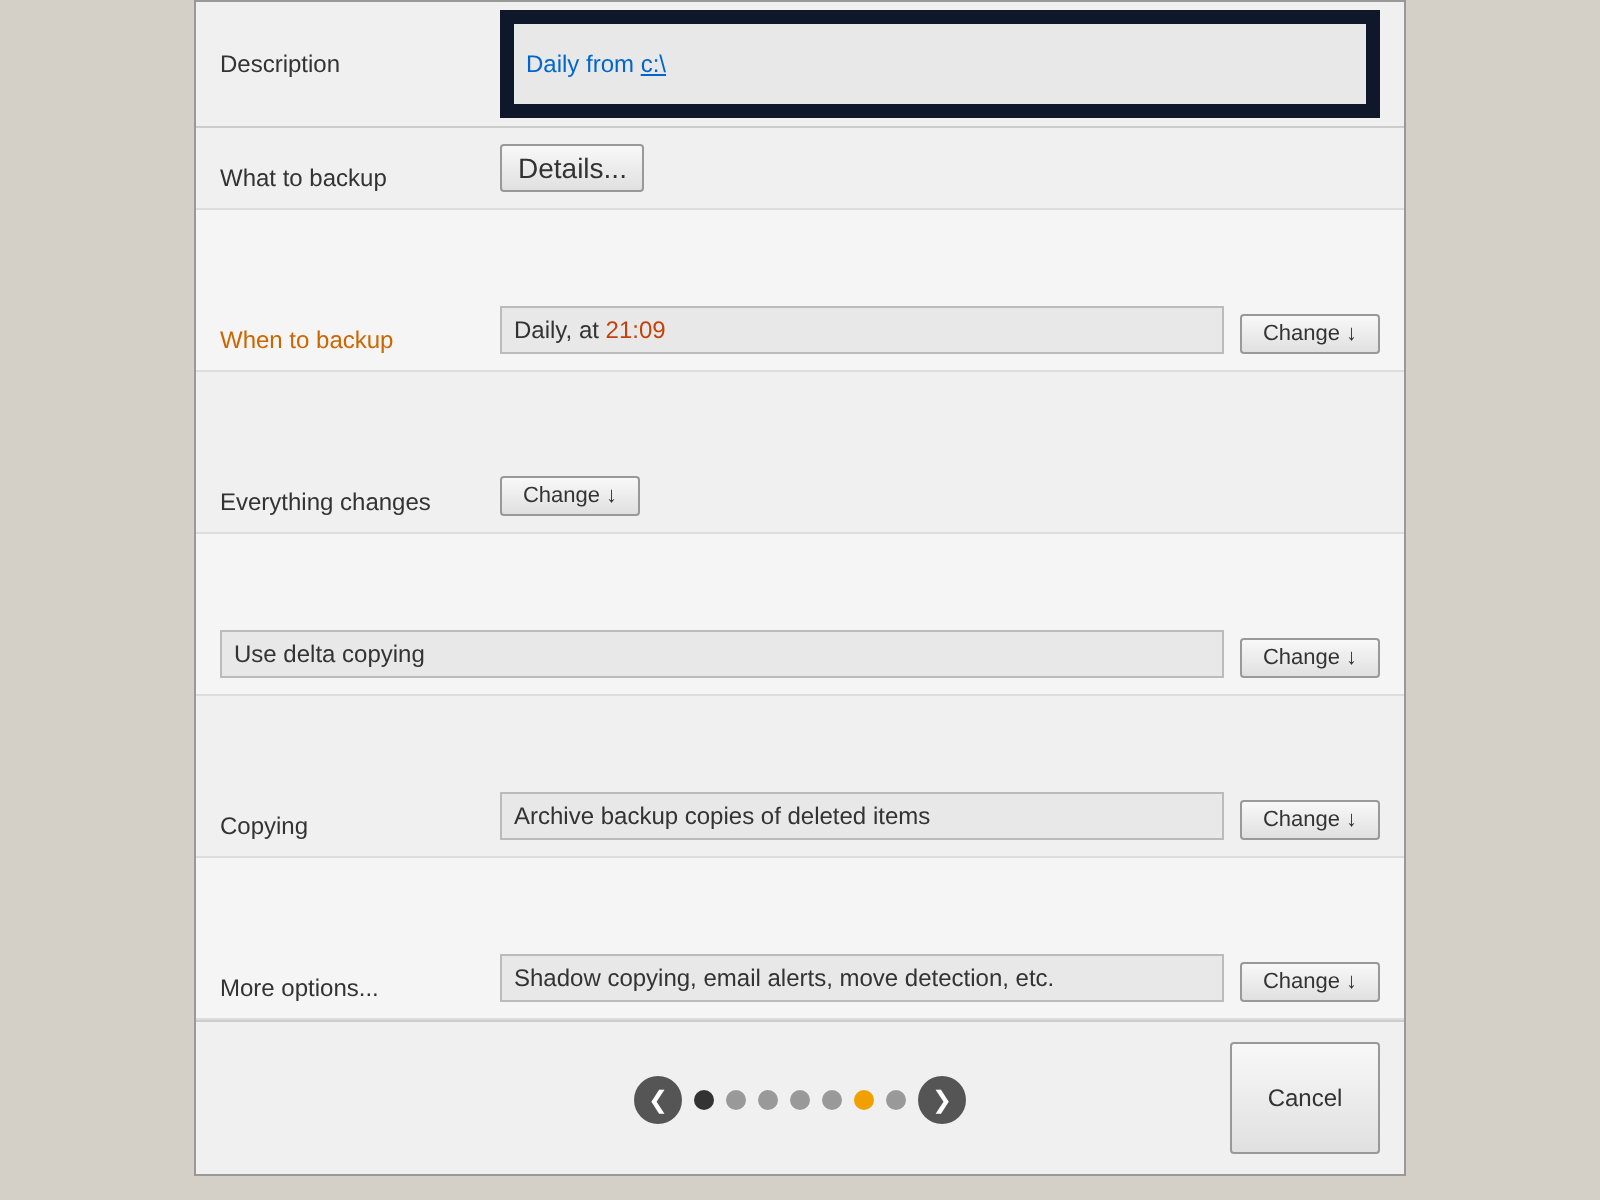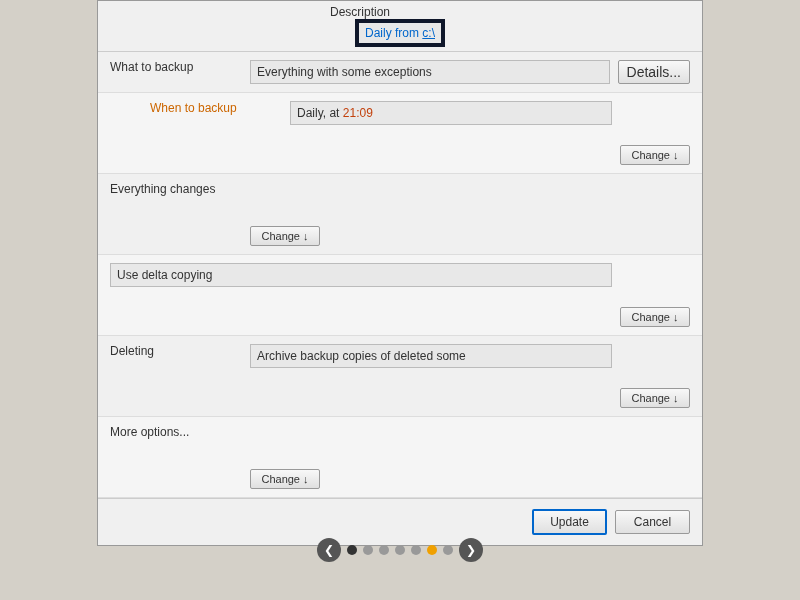--- a/index.html
+++ b/index.html
@@ -22,66 +22,64 @@
       border: 1px solid #999;
       padding: 0;
     }
 
     .description-row {
       display: flex;
       align-items: center;
       padding: 4px 12px;
       border-bottom: 1px solid #ccc;
       background: #f0f0f0;
-      flex-direction: column;
     }
 
     .description-label {
       width: 140px;
       color: #333;
       font-size: 12px;
       flex-shrink: 0;
     }
 
     .description-value {
       flex: 1;
       background: #e8e8e8;
-      border: 4px solid #0f172a;
-      padding: 3px 6px;
+      border: 7px solid #0f172a;
+      padding: 13px 6px;
       color: #0066cc;
       font-size: 12px;
     }
 
     .table-section {
       background: #f5f5f5;
       padding: 0;
     }
 
     .row {
       display: flex;
-      align-items: flex-start;
+      align-items: flex-end;
       padding: 8px 12px;
       border-bottom: 1px solid #ddd;
       background: #f5f5f5;
     }
 
     .row:nth-child(odd) {
       background: #f0f0f0;
     }
 
     .row-label {
       width: 140px;
       color: #333;
       font-size: 12px;
       flex-shrink: 0;
     }
 
     .row-label.highlight {
       color: #cc6600;
-      margin-left: 40px;
     }
 
     .row-value {
       flex: 1;
       background: #e8e8e8;
       border: 1px solid #bbb;
       padding: 4px 6px;
       color: #333;
       font-size: 12px;
       margin-right: 8px;
@@ -132,21 +130,21 @@
       background: linear-gradient(to bottom, #f8f8f8, #e0e0e0);
       border: 2px solid #0066cc;
       border-radius: 2px;
       font-size: 12px;
       color: #333;
       cursor: pointer;
     }
 
     .cancel-btn {
       min-width: 75px;
-      padding: 4px 16px;
+      padding: 20px 16px;
       background: linear-gradient(to bottom, #f8f8f8, #e0e0e0);
       border: 1px solid #999;
       border-radius: 2px;
       font-size: 12px;
       color: #333;
       cursor: pointer;
     }
 
     
     .pagination {
@@ -197,55 +195,54 @@
 
   <div class="description-row">
     <span class="description-label">Description</span>
     <span class="description-value">Daily from <span style="color:#0066cc; text-decoration:underline;">c:\</span></span>
   </div>
 
   <div class="table-section">
 
     <div class="row">
       <span class="row-label">What to backup</span>
-      <span class="row-value">Everything with some exceptions</span>
       <button class="details-btn">Details...</button>
     </div>
 
     <div class="row">
       <span class="row-label highlight">When to backup</span>
       <span class="row-value">Daily, at <span class="time-highlight">21:09</span></span>
       <button class="change-btn">Change ↓</button>
     </div>
 
     <div class="row">
       <span class="row-label">Everything changes</span>
       <button class="change-btn">Change ↓</button>
     </div>
 
     <div class="row">
       <span class="row-value">Use delta copying</span>
       <button class="change-btn">Change ↓</button>
     </div>
 
     <div class="row">
-      <span class="row-label">Deleting</span>
-      <span class="row-value">Archive backup copies of deleted some</span>
+      <span class="row-label">Copying</span>
+      <span class="row-value">Archive backup copies of deleted items</span>
       <button class="change-btn">Change ↓</button>
     </div>
 
     <div class="row">
       <span class="row-label">More options...</span>
+      <span class="row-value">Shadow copying, email alerts, move detection, etc.</span>
       <button class="change-btn">Change ↓</button>
     </div>
 
   </div>
 
   <div class="footer-row">
-    <button class="update-btn">Update</button>
     <button class="cancel-btn">Cancel</button>
   </div>
 
 </div>
 
 <div class="pagination">
   <div class="page-arrow">❮</div>
   <div class="page-dot active"></div>
   <div class="page-dot"></div>
   <div class="page-dot"></div>

